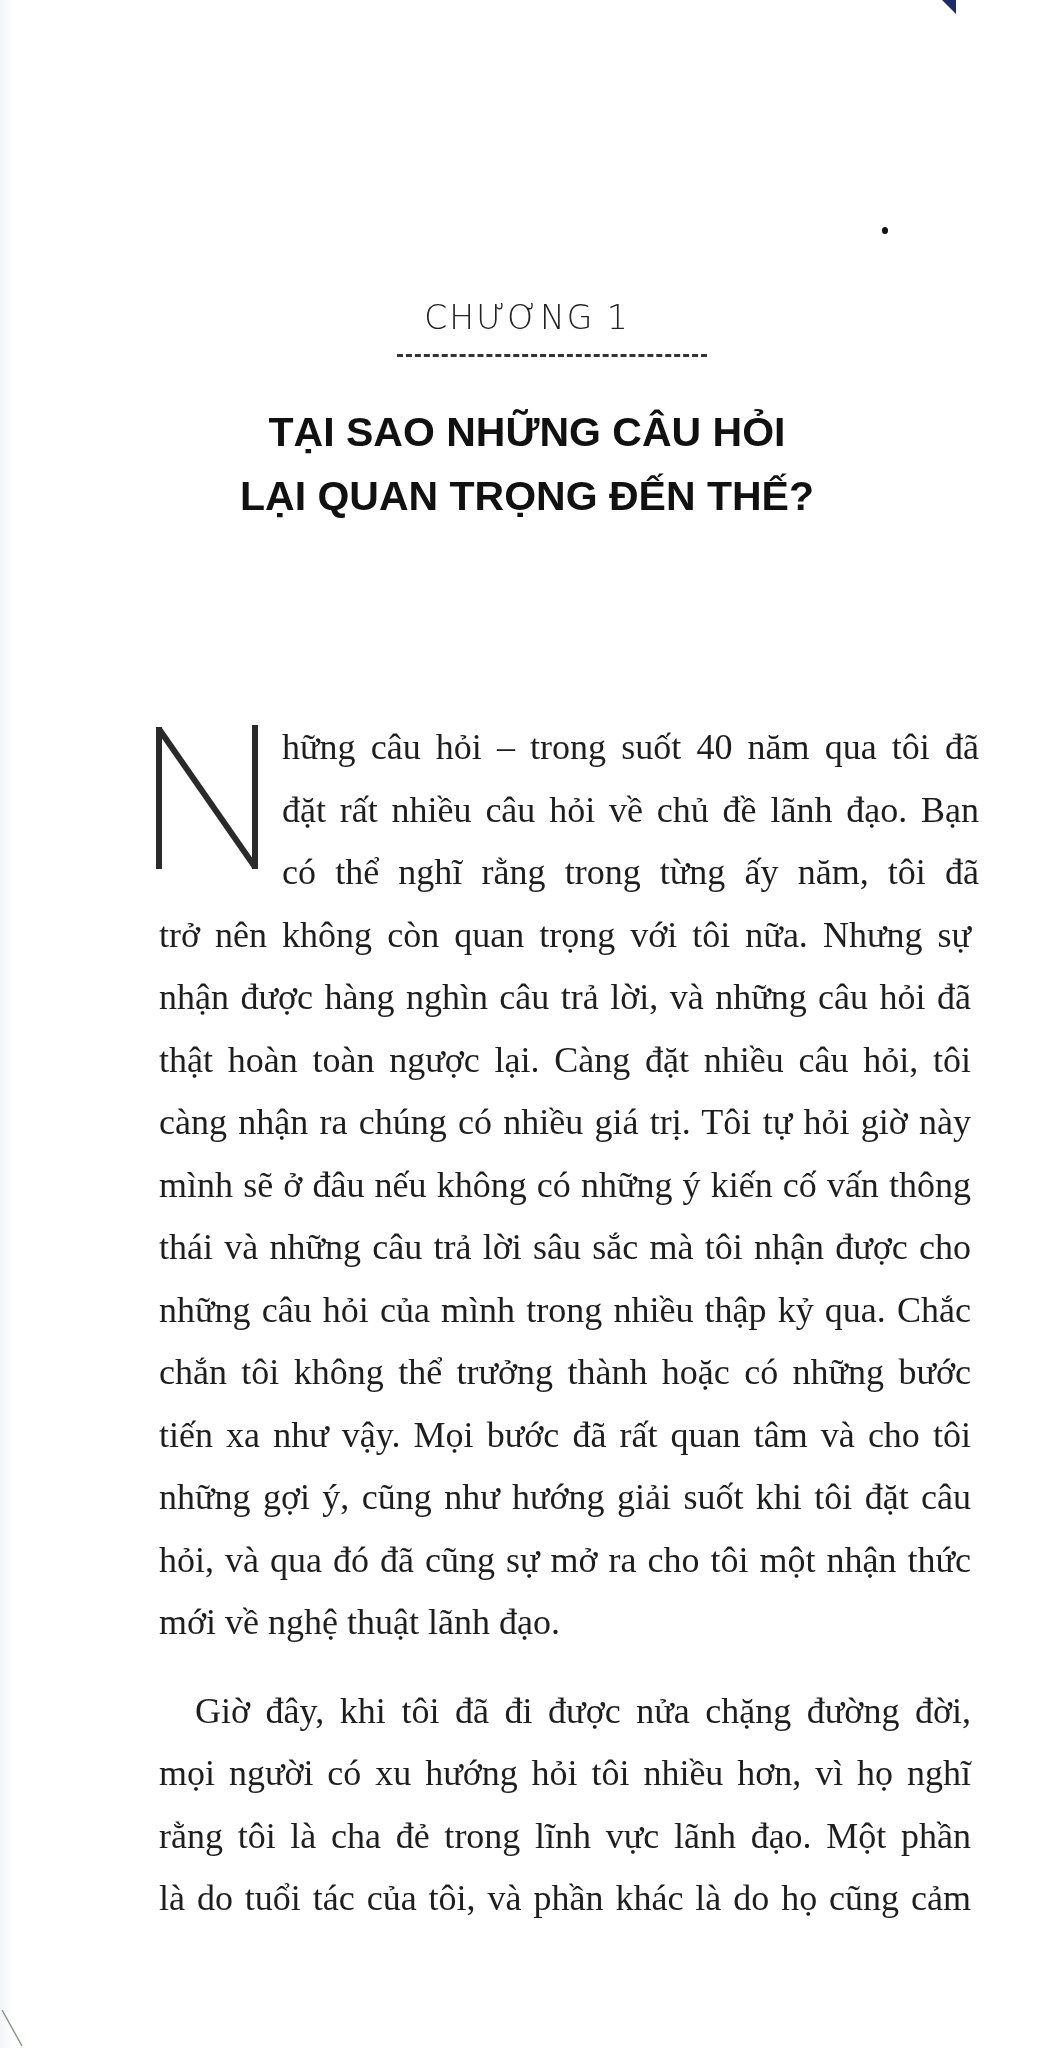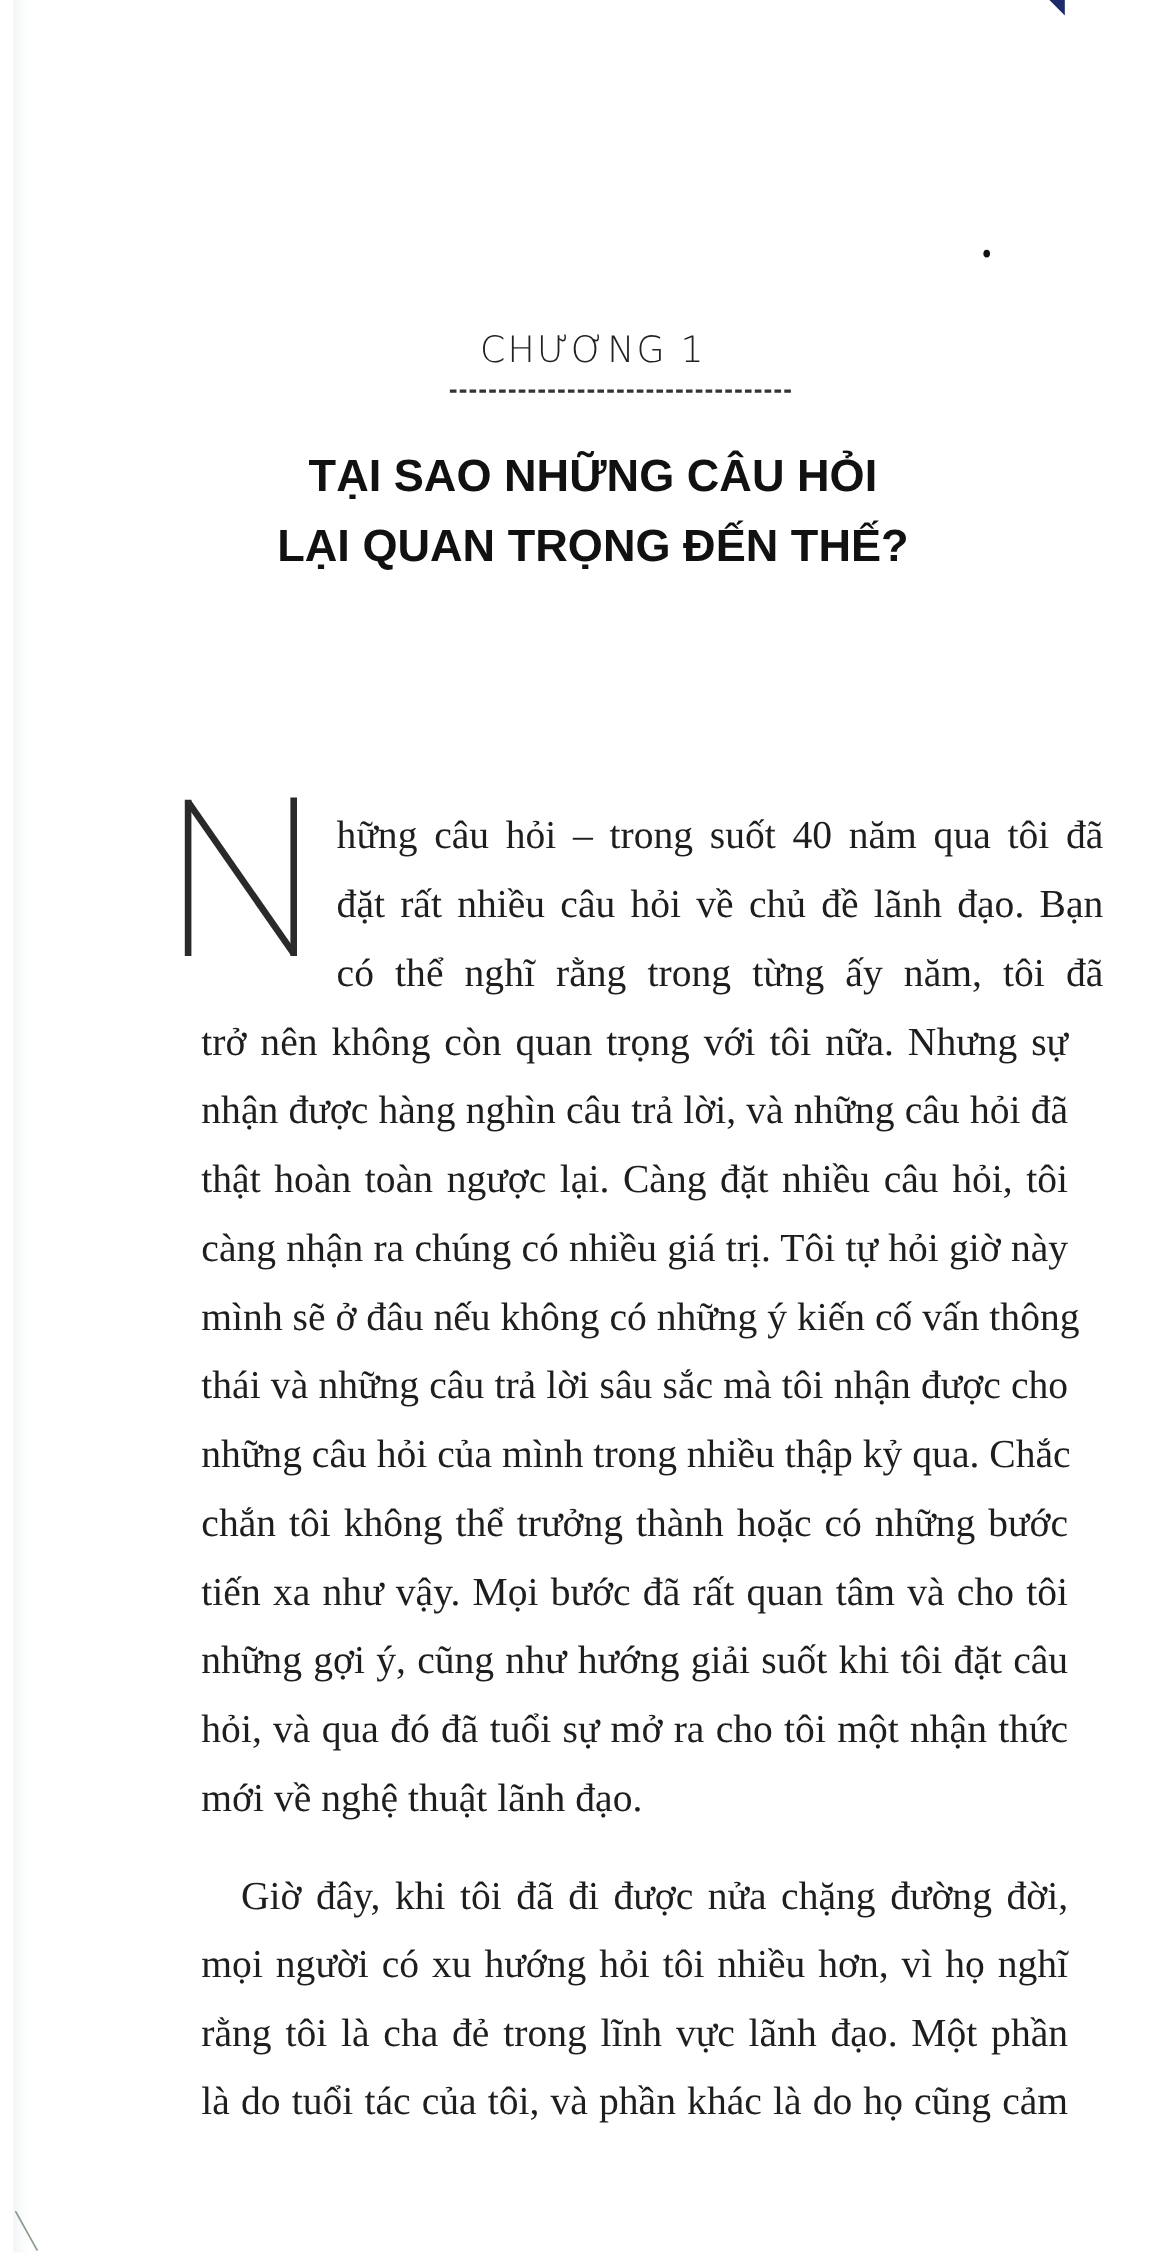--- a/index.html
+++ b/index.html
@@ -9,21 +9,21 @@
     body {
       width: 1054px;
       height: 2048px;
       background: #ffffff;
       position: relative;
       overflow: hidden;
       color: #1a1a1a;
     }
     .page {
       position: absolute;
-      left: 12px; top: 0;
+      left: 0; top: 0;
       width: 956px; height: 2048px;
       background: linear-gradient(90deg, #f3f6f8 0px, #ffffff 14px, #ffffff 1040px, #f4f4f6 1054px);
     }
     .corner-mark {
       position: absolute;
       right: 0; top: 0;
       width: 0; height: 0;
       border-top: 14px solid #1d2b6b;
       border-left: 14px solid transparent;
     }
@@ -67,21 +67,21 @@
       left: 155px;
       top: 712px;
       width: 820px;
       font-family: "Liberation Serif", serif;
       font-size: 36px;
       line-height: 62.5px;
       color: #1e1e1e;
       text-align: justify;
     }
     .para {
-      margin: 16px;
+      margin: 4px;
       text-align: justify;
       text-align-last: justify;
     }
     .line {
       display: block;
       text-align: justify;
       text-align-last: justify;
       white-space: nowrap;
     }
     .line.end {
@@ -143,21 +143,21 @@
       <span class="line">trở nên không còn quan trọng với tôi nữa. Nhưng sự</span>
       <span class="line">nhận được hàng nghìn câu trả lời, và những câu hỏi đã</span>
       <span class="line">thật hoàn toàn ngược lại. Càng đặt nhiều câu hỏi, tôi</span>
       <span class="line">càng nhận ra chúng có nhiều giá trị. Tôi tự hỏi giờ này</span>
       <span class="line">mình sẽ ở đâu nếu không có những ý kiến cố vấn thông</span>
       <span class="line">thái và những câu trả lời sâu sắc mà tôi nhận được cho</span>
       <span class="line">những câu hỏi của mình trong nhiều thập kỷ qua. Chắc</span>
       <span class="line">chắn tôi không thể trưởng thành hoặc có những bước</span>
       <span class="line">tiến xa như vậy. Mọi bước đã rất quan tâm và cho tôi</span>
       <span class="line">những gợi ý, cũng như hướng giải suốt khi tôi đặt câu</span>
-      <span class="line">hỏi, và qua đó đã tuổi sự mở ra cho tôi một nhận thức</span>
+      <span class="line">hỏi, và qua đó đã cũng sự mở ra cho tôi một nhận thức</span>
       <span class="line end">mới về nghệ thuật lãnh đạo.</span>
     </div>
     <div class="para p2">
       <span class="line first">Giờ đây, khi tôi đã đi được nửa chặng đường đời,</span>
       <span class="line">mọi người có xu hướng hỏi tôi nhiều hơn, vì họ nghĩ</span>
       <span class="line">rằng tôi là cha đẻ trong lĩnh vực lãnh đạo. Một phần</span>
       <span class="line">là do tuổi tác của tôi, và phần khác là do họ cũng cảm</span>
     </div>
   </div>
 

